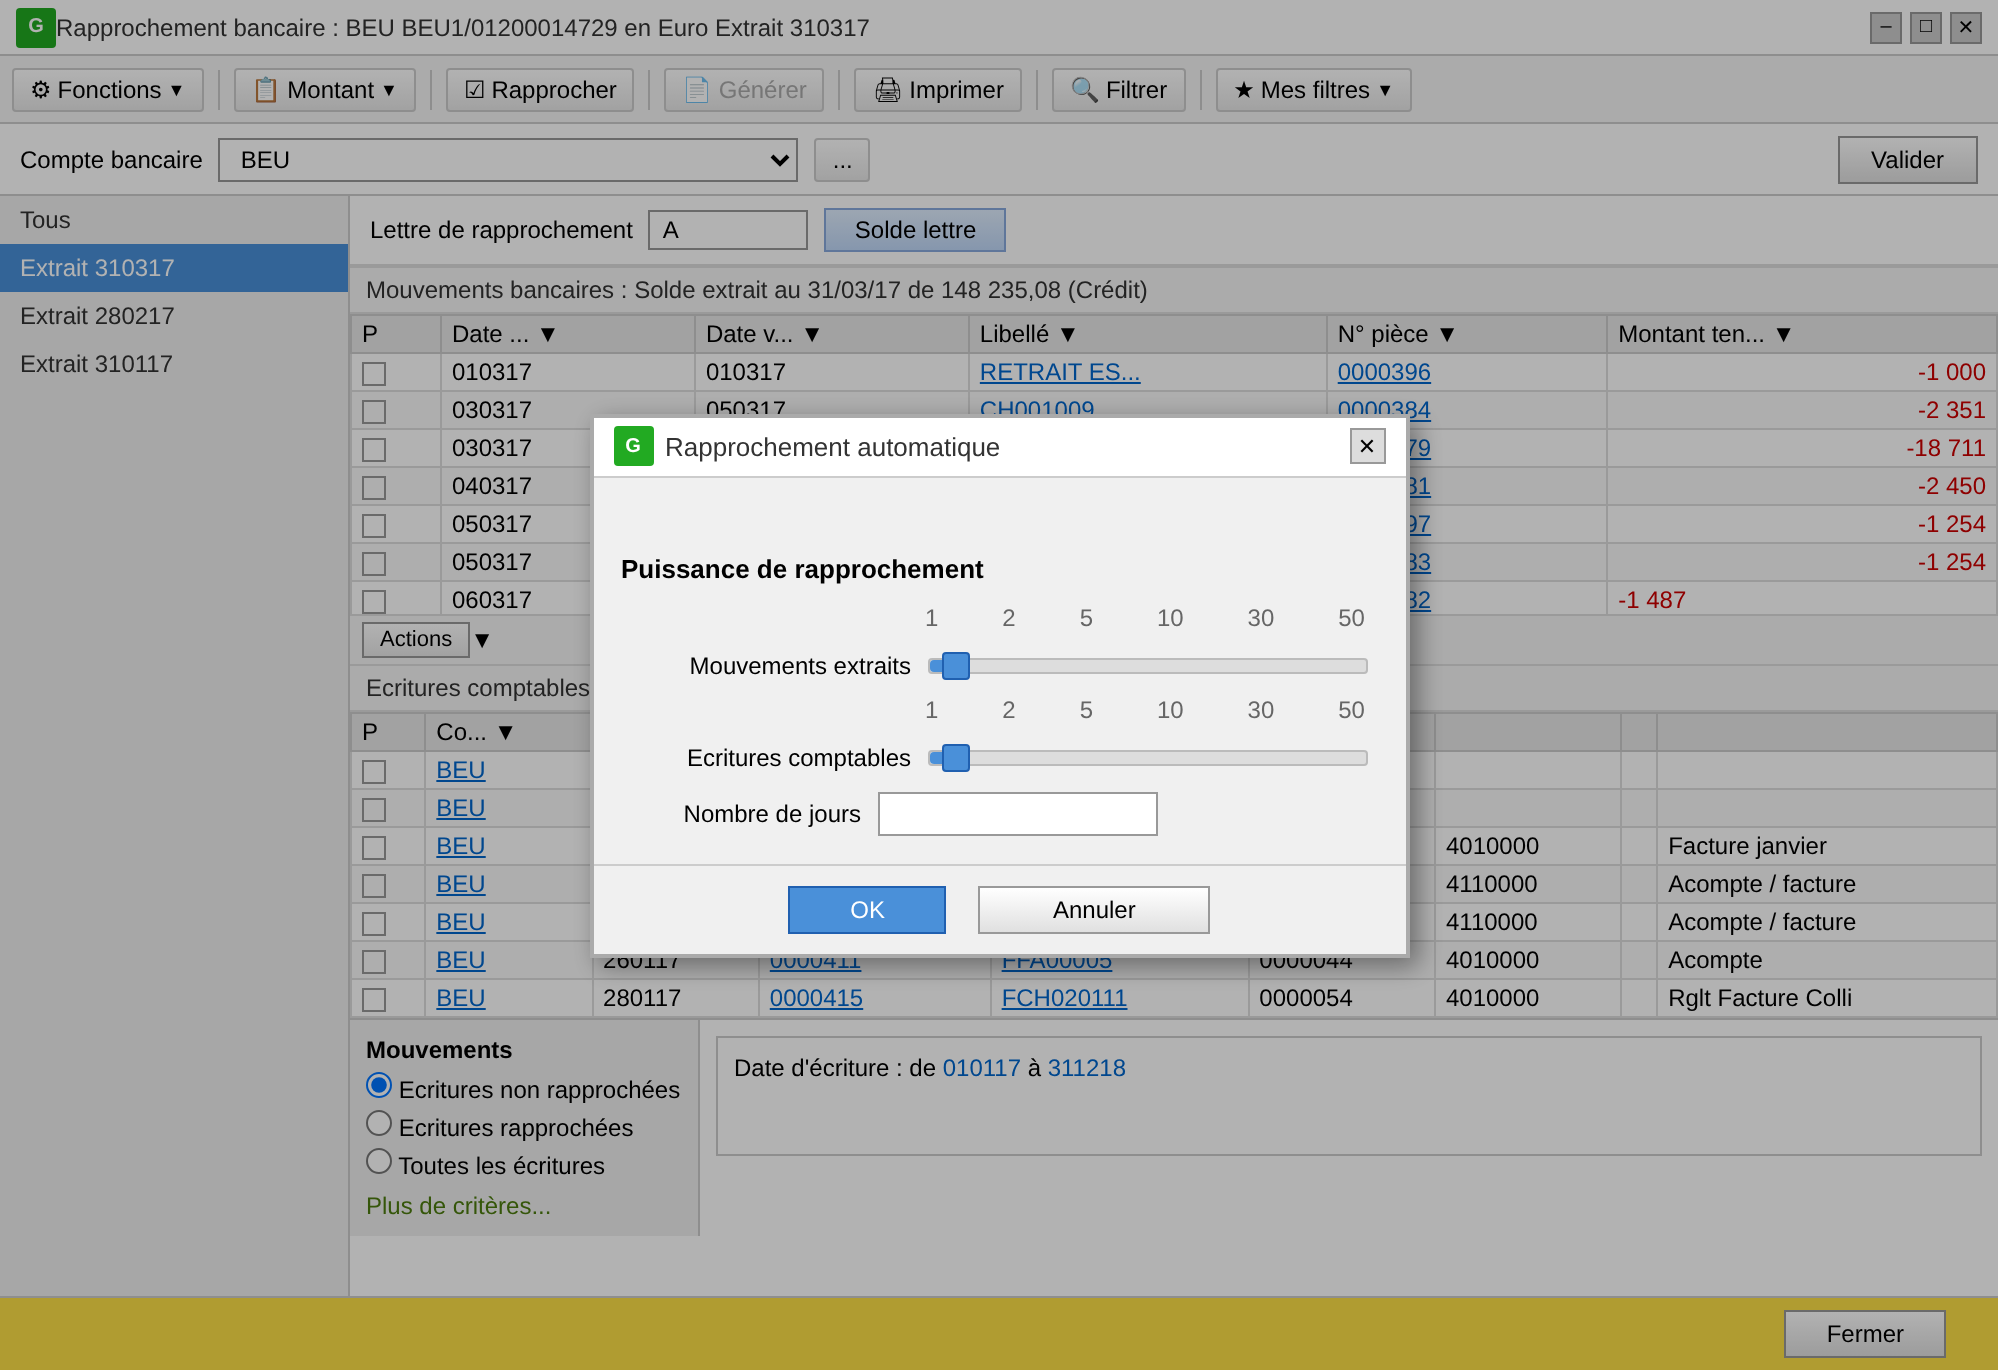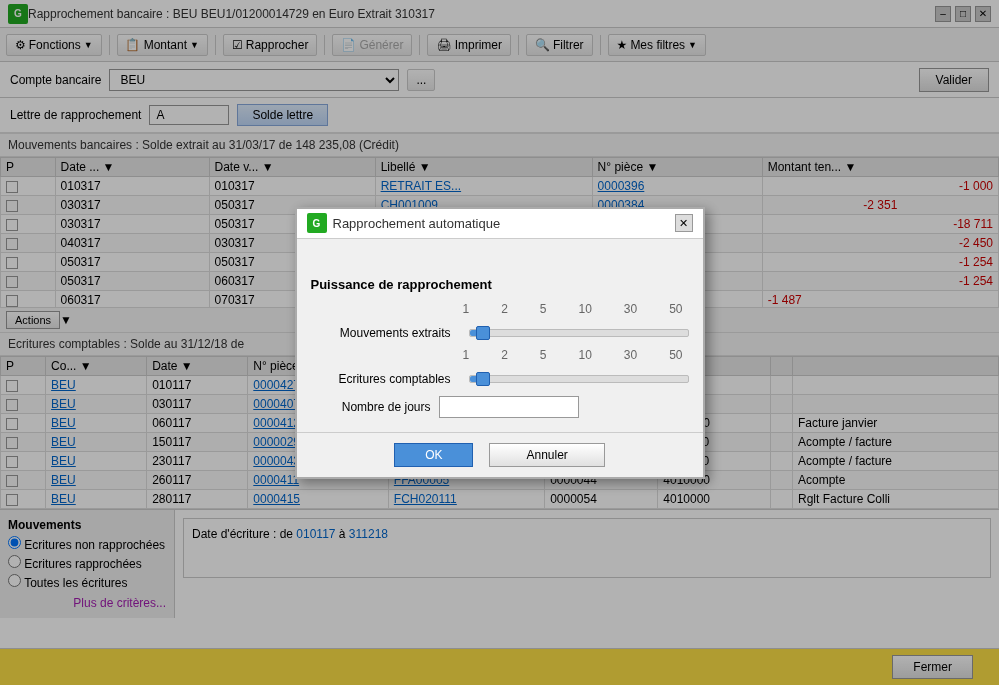--- a/index.html
+++ b/index.html
@@ -178,21 +178,21 @@
       border-top: 1px solid #ccc;
     }
     .mouvements-panel {
       width: 175px;
       padding: 8px;
       border-right: 1px solid #ccc;
       background: #f0f0f0;
     }
     .mouvements-panel label { display: block; margin: 3px 0; cursor: pointer; }
     .mouvements-title { font-weight: bold; margin-bottom: 4px; }
-    .plus-criteres { color: #a21caf; cursor: pointer; margin-top: 6px; text-align: right; }
+    .plus-criteres { color: #4d7c0f; cursor: pointer; margin-top: 6px; text-align: left; }
     .date-info-panel { flex: 1; padding: 8px; font-size: 12px; }
     .date-info-box {
       border: 1px solid #ccc;
       padding: 8px;
       height: 60px;
       background: #fff;
       font-size: 12px;
     }
     .date-info-link { color: #0066cc; }
 
@@ -248,21 +248,21 @@
     .modal-close-btn {
       width: 18px; height: 18px;
       background: #ddd;
       border: 1px solid #999;
       cursor: pointer;
       display: flex; align-items: center; justify-content: center;
       font-size: 11px;
     }
     .modal-body { padding: 14px; margin-top: 24px; }
     .modal-section-title { font-size: 13px; font-weight: bold; margin-bottom: 10px; }
-    .slider-row { display: flex; align-items: center; justify-content: space-between; margin-bottom: 6px; }
+    .slider-row { display: flex; align-items: center; justify-content: center; margin-bottom: 6px; }
     .slider-name { font-size: 12px; width: 140px; text-align: right; margin-right: 8px; }
 
     .custom-slider-track {
       position: relative;
       width: 220px;
       height: 8px;
       background: #ddd;
       border: 1px solid #bbb;
       border-radius: 2px;
     }
@@ -387,20 +387,26 @@
   <label>Compte bancaire</label>
   <select class="account-select">
     <option>BEU</option>
   </select>
   <button class="toolbar-btn">...</button>
   <button class="valider-btn">Valider</button>
 </div>
 
 <div class="main-layout">
 
+  <div class="sidebar">
+    <div class="sidebar-item">Tous</div>
+    <div class="sidebar-item active">Extrait 310317</div>
+    <div class="sidebar-item">Extrait 280217</div>
+    <div class="sidebar-item">Extrait 310117</div>
+  </div>
 
   <div class="content">
 
     <div class="lettre-bar">
       <label>Lettre de rapprochement</label>
       <input class="lettre-input" value="A" style="">
       <button class="solde-lettre-btn">Solde lettre</button>
     </div>
 
     <div class="section-header">Mouvements bancaires : Solde extrait au 31/03/17 de 148 235,08 (Crédit)</div>
@@ -424,21 +430,21 @@
     <td class="link-blue">RETRAIT ES...</td>
     <td class="link-blue">0000396</td>
     <td style="text-align:right; color:#cc0000;">-1 000</td>
   </tr>
             <tr>
     <td><span class="cb"></span></td>
     <td>030317</td>
     <td>050317</td>
     <td class="link-blue">CH001009</td>
     <td class="link-blue">0000384</td>
-    <td style="text-align:center; color:#cc0000;">-2 351</td>
+    <td style="text-align:right; color:#cc0000;">-2 351</td>
   </tr>
             <tr>
     <td><span class="cb"></span></td>
     <td>030317</td>
     <td>050317</td>
     <td class="link-blue">CH001004</td>
     <td class="link-blue">0000379</td>
     <td style="text-align:right; color:#cc0000;">-18 711</td>
   </tr>
             <tr>

